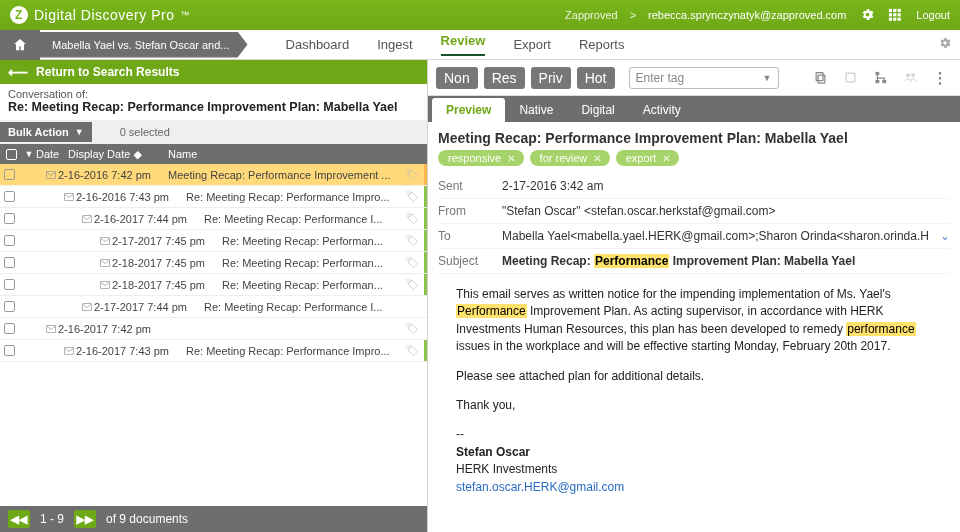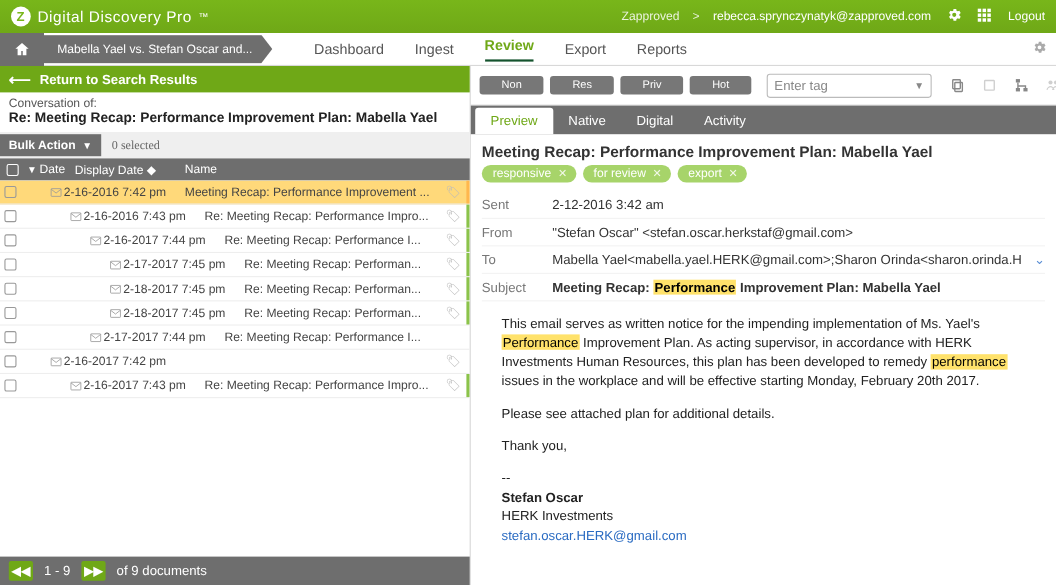--- a/index.html
+++ b/index.html
@@ -31,21 +31,21 @@
   
   .returnbar { background: #6fa817; color: #fff; height: 24px; display: flex; align-items: center; padding: 0 8px; gap: 8px; font-size: 12px; font-weight: bold; cursor: pointer; }
   .returnbar .arrow { font-size: 14px; }
 
   .convlabel { padding: 4px 8px 0; color: #555; font-size: 11px; }
   .convsubject { padding: 0 8px 6px; font-weight: bold; color: #222; font-size: 12.5px; }
 
   .bulkrow { display: flex; align-items: center; height: 24px; background: #efefef; }
   .bulkbtn { background: #6e6e6e; color: #fff; padding: 4px 8px; display: flex; align-items: center; gap: 6px; font-weight: bold; font-size: 11px; cursor: pointer; }
   .bulkbtn .caret { font-size: 9px; }
-  .bulkrow .sel { margin-left: 10px; color: #666; font-size: 11px; font-family: Liberation Serif, serif; }
+  .bulkrow .sel { margin-left: 28px; color: #666; font-size: 11px; }
   .bulkrow .spacer { flex: 1; }
   .chklabel { display: flex; align-items: center; gap: 4px; margin-right: 10px; color: #666; font-size: 11px; cursor: pointer; margin-top: 36px; }
   .chkbox { width: 11px; height: 11px; border: 1px solid #999; border-radius: 2px; display: inline-block; }
 
   .listhead { background: #6e6e6e; color: #fff; height: 20px; display: flex; align-items: center; font-size: 11px; }
   .listhead .hcell.cb { width: 22px; display:flex; justify-content:center;}
   .listhead .hcell.caret { width: 14px; text-align: center; font-size: 9px;}
   .listhead .hcell.type { width: 32px; }
   .listhead .hcell.date { width: 94px; cursor: pointer; }
   .listhead .hcell.name { flex: 1; padding-left: 6px; }
@@ -58,32 +58,32 @@
   .docrow .date { width: 110px; white-space: nowrap; }
   .docrow .name { flex: 1; white-space: nowrap; overflow: hidden; text-overflow: ellipsis; }
   .docrow .mark { position: absolute; right: 0; top: 0; bottom: 0; width: 3px; }
   .docrow .tag { position: absolute; right: 8px; color: #bbb; font-size: 11px; }
   .docrow.indent1 .env { padding-left: 18px; width: 58px;}
   .docrow.indent2 .env { padding-left: 36px; width: 76px;}
   .docrow.indent3 .env { padding-left: 54px; width: 94px;}
 
   
   .rtop { height: 36px; display: flex; align-items: center; padding: 0 8px; gap: 6px; border-bottom: 1px solid #ddd; }
-  .pill { background: #777; color: #fff; border-radius: 3px; padding: 3px 20px; font-size: 10px; cursor: pointer; }
+  .pill { background: #777; color: #fff; border-radius: 3px; padding: 3px 8px; font-size: 14px; cursor: pointer; }
   .tagbox { flex: 0 0 auto; border: 1px solid #bbb; border-radius: 3px; height: 22px; width: 150px; display: flex; align-items: center; padding: 0 6px; color: #888; justify-content: space-between; cursor: pointer; margin-left: 8px;}
   .tagbox .caret { font-size: 9px; color: #888; }
   .rtop .spacer { flex: 1; }
   .ricon { width: 16px; height: 16px; display: inline-flex; align-items:center; justify-content:center; color: #888; margin: 0 4px; cursor: pointer; }
   .ricon svg { width: 15px; height: 15px; }
   .ricon.dim svg { opacity: .4; }
 
   
   .ptabs { background: #6e6e6e; height: 26px; display: flex; align-items: flex-end; padding: 0 4px; }
   .ptab { color: #fff; padding: 5px 14px; font-size: 12px; cursor: pointer; border-top-left-radius: 3px; border-top-right-radius: 3px; }
-  .ptab.active { background: #fff; color: #6fa817; font-weight: normal; }
+  .ptab.active { background: #fff; color: #6fa817; font-weight: bold; }
 
   .ptitle { padding: 8px 10px 4px; font-size: 14px; font-weight: bold; }
   .ptagrow { padding: 0 10px 8px; display: flex; gap: 6px; }
   .gtag { background: #a7d46a; color: #fff; border-radius: 10px; padding: 2px 8px 2px 10px; font-size: 11px; display: flex; align-items: center; gap: 6px; cursor: pointer; }
   .gtag .x { color: rgba(255,255,255,.85); cursor: pointer; font-size: 10px; }
 
   .metagrid { padding: 0 10px; }
   .metarow { display: flex; padding: 5px 0; border-bottom: 1px solid #f2f2f2; font-size: 12px; }
   .metarow .k { width: 64px; color: #777; }
   .metarow .v { flex: 1; color: #333; white-space: nowrap; overflow: hidden; text-overflow: ellipsis; }
@@ -394,21 +394,21 @@
         </span>
       <span class="gtag">
           <span>export</span>
           <span class="x">✕</span>
         </span>
     </div>
 
     <div class="metagrid">
       <div class="metarow">
           <div class="k">Sent</div>
-          <div class="v">2-12-2016 3:42 am</div>
+          <div class="v">2-17-2016 3:42 am</div>
         </div>
       <div class="metarow">
           <div class="k">From</div>
           <div class="v">"Stefan Oscar" &lt;stefan.oscar.herkstaf@gmail.com&gt;</div>
         </div>
       <div class="metarow">
           <div class="k">To</div>
           <div class="v">Mabella Yael&lt;mabella.yael.HERK@gmail.com&gt;;Sharon Orinda&lt;sharon.orinda.H</div>
           <span class="chev">⌄</span>
         </div>

